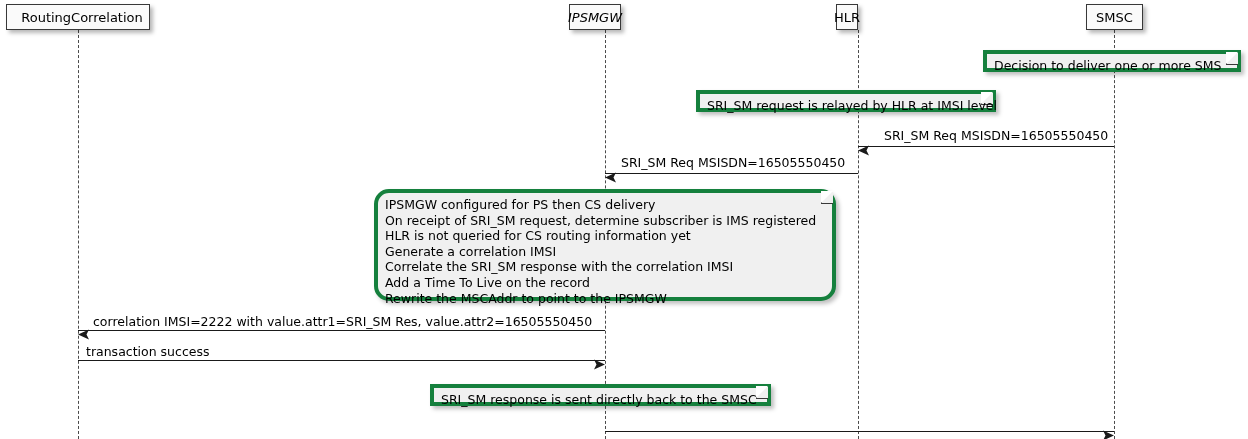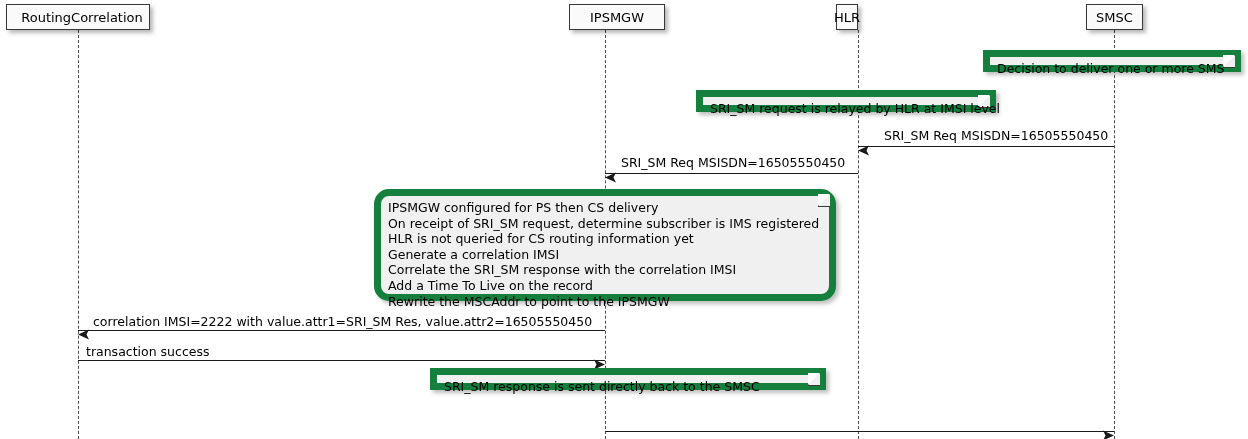--- a/index.html
+++ b/index.html
@@ -49,21 +49,21 @@
   .lifeline {
     position: absolute;
     width: 0;
     border-left: 1px dashed #4a4a4a;
   }
   
   .note {
     position: absolute;
     box-sizing: border-box;
     background: #F0F0F0;
-    border: 7px solid #15803d;
+    border: 4px solid #15803d;
     box-shadow: 3px 3px 4px rgba(0,0,0,0.25);
     font-size: 12.5px;
     line-height: 15.6px;
     color: #000;
     padding: 4px 8px 4px 7px;
     white-space: pre;
   }
   .note .fold {
     position: absolute;
     right: -1px;
@@ -110,21 +110,21 @@
       <div class="lifeline" style="left: 78px; top: 30px; height: 409px;"></div>
       <div class="lifeline" style="left: 605px; top: 30px; height: 409px;"></div>
       <div class="lifeline" style="left: 858px; top: 30px; height: 409px;"></div>
       <div class="lifeline" style="left: 1114px; top: 30px; height: 409px;"></div>
     </div>
 
   <div class="layer" id="participants-layer">
       <div class="participant" style="left: 6px; top: 4px; width: 144px; height: 26px; padding-left: 8px;">
         <span>RoutingCorrelation</span>
       </div>
-      <div class="participant" style="left: 569px; top: 4px; width: 96px; height: 26px;">
+      <div class="participant" style="left: 569px; top: 4px; width: 52px; height: 26px; font-style: italic;">
         <span>IPSMGW</span>
       </div>
       <div class="participant" style="left: 836px; top: 4px; width: 22px; height: 26px;">
         <span>HLR</span>
       </div>
       <div class="participant" style="left: 1086px; top: 4px; width: 57px; height: 26px;">
         <span>SMSC</span>
       </div>
     </div>
 
@@ -158,16 +158,16 @@
   <div class="layer" id="notes-layer">
       <div class="note" style="left: 983px; top: 50px; width: 258px; height: 22px;"><div class="note-body">Decision to deliver one or more SMS</div><div class="fold"></div></div>
       <div class="note" style="left: 696px; top: 90px; width: 300px; height: 22px;"><div class="note-body">SRI_SM request is relayed by HLR at IMSI level</div><div class="fold"></div></div>
       <div class="note" style="left: 374px; top: 189px; width: 462px; height: 112px; border-radius: 15px;"><div class="note-body">IPSMGW configured for PS then CS delivery
 On receipt of SRI_SM request, determine subscriber is IMS registered
 HLR is not queried for CS routing information yet
 Generate a correlation IMSI
 Correlate the SRI_SM response with the correlation IMSI
 Add a Time To Live on the record
 Rewrite the MSCAddr to point to the IPSMGW</div><div class="fold"></div></div>
-      <div class="note" style="left: 430px; top: 368px; width: 396px; height: 22px;"><div class="note-body">SRI_SM response is sent directly back to the SMSC</div><div class="fold"></div></div>
+      <div class="note" style="left: 430px; top: 384px; width: 341px; height: 22px;"><div class="note-body">SRI_SM response is sent directly back to the SMSC</div><div class="fold"></div></div>
     </div>
 
 </div>
 
 </body></html>

